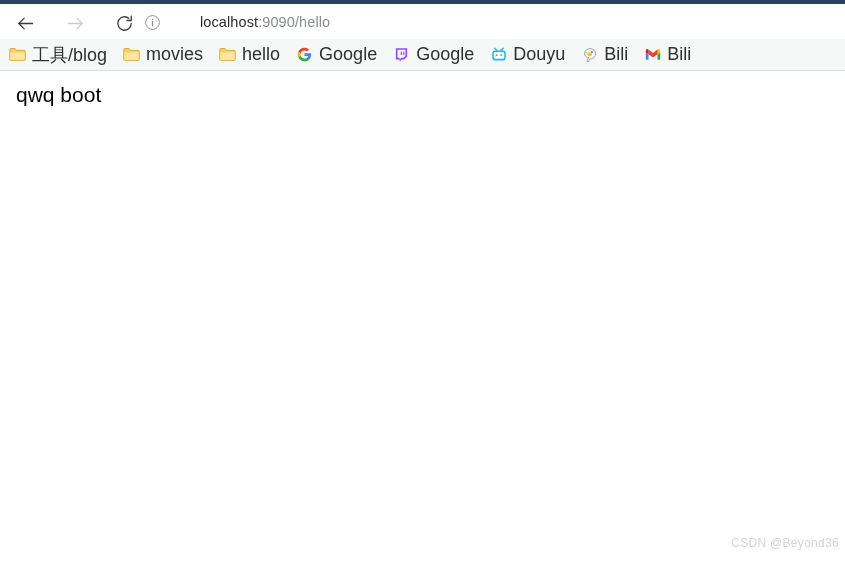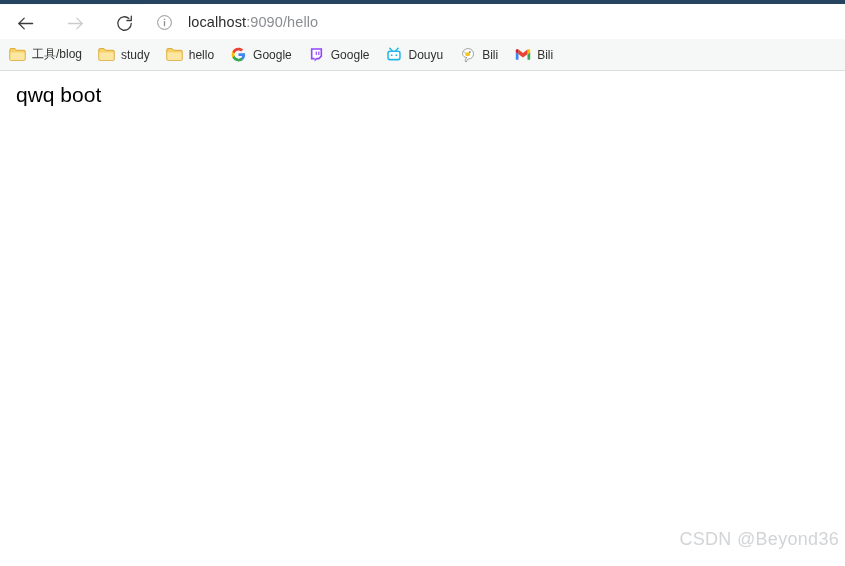--- a/index.html
+++ b/index.html
@@ -65,29 +65,30 @@
     justify-content: center;
     border-radius: 50%;
     cursor: pointer;
   }
   .nav-back  { left: 11px; }
   .nav-fwd   { left: 61px; }
   .nav-rel   { left: 110px; }
 
   .urlbar {
     position: absolute;
-    left: 145px;
+    left: 133px;
     top: 0px;
     width: 700px;
     height: 34px;
     background: #ffffff;
     border-top-left-radius: 4px;
     border-bottom-left-radius: 4px;
     display: flex;
     align-items: center;
+    gap: 24px;
   }
   .info-icon {
     margin-left: 11px;
     width: 17px;
     height: 17px;
     flex: 0 0 auto;
   }
   .url-text {
     margin-left: 15px;
     font-size: 14.5px;
@@ -123,21 +124,21 @@
   .bm-icon {
     width: 17px;
     height: 17px;
     margin-right: 6px;
     flex: 0 0 auto;
     display: flex;
     align-items: center;
     justify-content: center;
   }
   .bm-label {
-    font-size: 12px;
+    font-size: 18px;
     color: #30312f;
     white-space: nowrap;
     font-family: "Liberation Sans", sans-serif;
   }
 
   
   .page {
     position: absolute;
     left: 8px; top: 72px;
     width: 845px;
@@ -151,21 +152,21 @@
     top: 11px;
     font-size: 21px;
     color: #000000;
     font-family: "Liberation Sans", sans-serif;
     white-space: nowrap;
   }
   .watermark {
     position: absolute;
     right: 14px;
     bottom: 16px;
-    font-size: 18px;
+    font-size: 12px;
     color: #d2d4d6;
     font-family: "Liberation Sans", sans-serif;
     white-space: nowrap;
     letter-spacing: 0.3px;
   }
 </style>
 </head>
 <body>
 
 <div class="browser">
@@ -221,21 +222,21 @@
       <span class="bm-label">工具/blog</span>
     </div>
 
     <div class="bm">
       <span class="bm-icon">
         <svg width="17" height="15" viewBox="0 0 17 15">
           <path d="M0.8 2.6 A1 1 0 0 1 1.8 1.6 H6.1 L7.6 3.3 H15.2 A1 1 0 0 1 16.2 4.3 V12.3 A1 1 0 0 1 15.2 13.3 H1.8 A1 1 0 0 1 0.8 12.3 Z" fill="#f7d269" stroke="#d9a227" stroke-width="0.9"></path>
           <path d="M1.4 5.6 H15.6 V12.2 A0.9 0.9 0 0 1 14.7 13.1 H2.3 A0.9 0.9 0 0 1 1.4 12.2 Z" fill="#fbe6a2" stroke="none"></path>
         </svg>
       </span>
-      <span class="bm-label">study</span>
+      <span class="bm-label">movies</span>
     </div>
 
     <div class="bm">
       <span class="bm-icon">
         <svg width="17" height="15" viewBox="0 0 17 15">
           <path d="M0.8 2.6 A1 1 0 0 1 1.8 1.6 H6.1 L7.6 3.3 H15.2 A1 1 0 0 1 16.2 4.3 V12.3 A1 1 0 0 1 15.2 13.3 H1.8 A1 1 0 0 1 0.8 12.3 Z" fill="#f7d269" stroke="#d9a227" stroke-width="0.9"></path>
           <path d="M1.4 5.6 H15.6 V12.2 A0.9 0.9 0 0 1 14.7 13.1 H2.3 A0.9 0.9 0 0 1 1.4 12.2 Z" fill="#fbe6a2" stroke="none"></path>
         </svg>
       </span>
       <span class="bm-label">hello</span>

